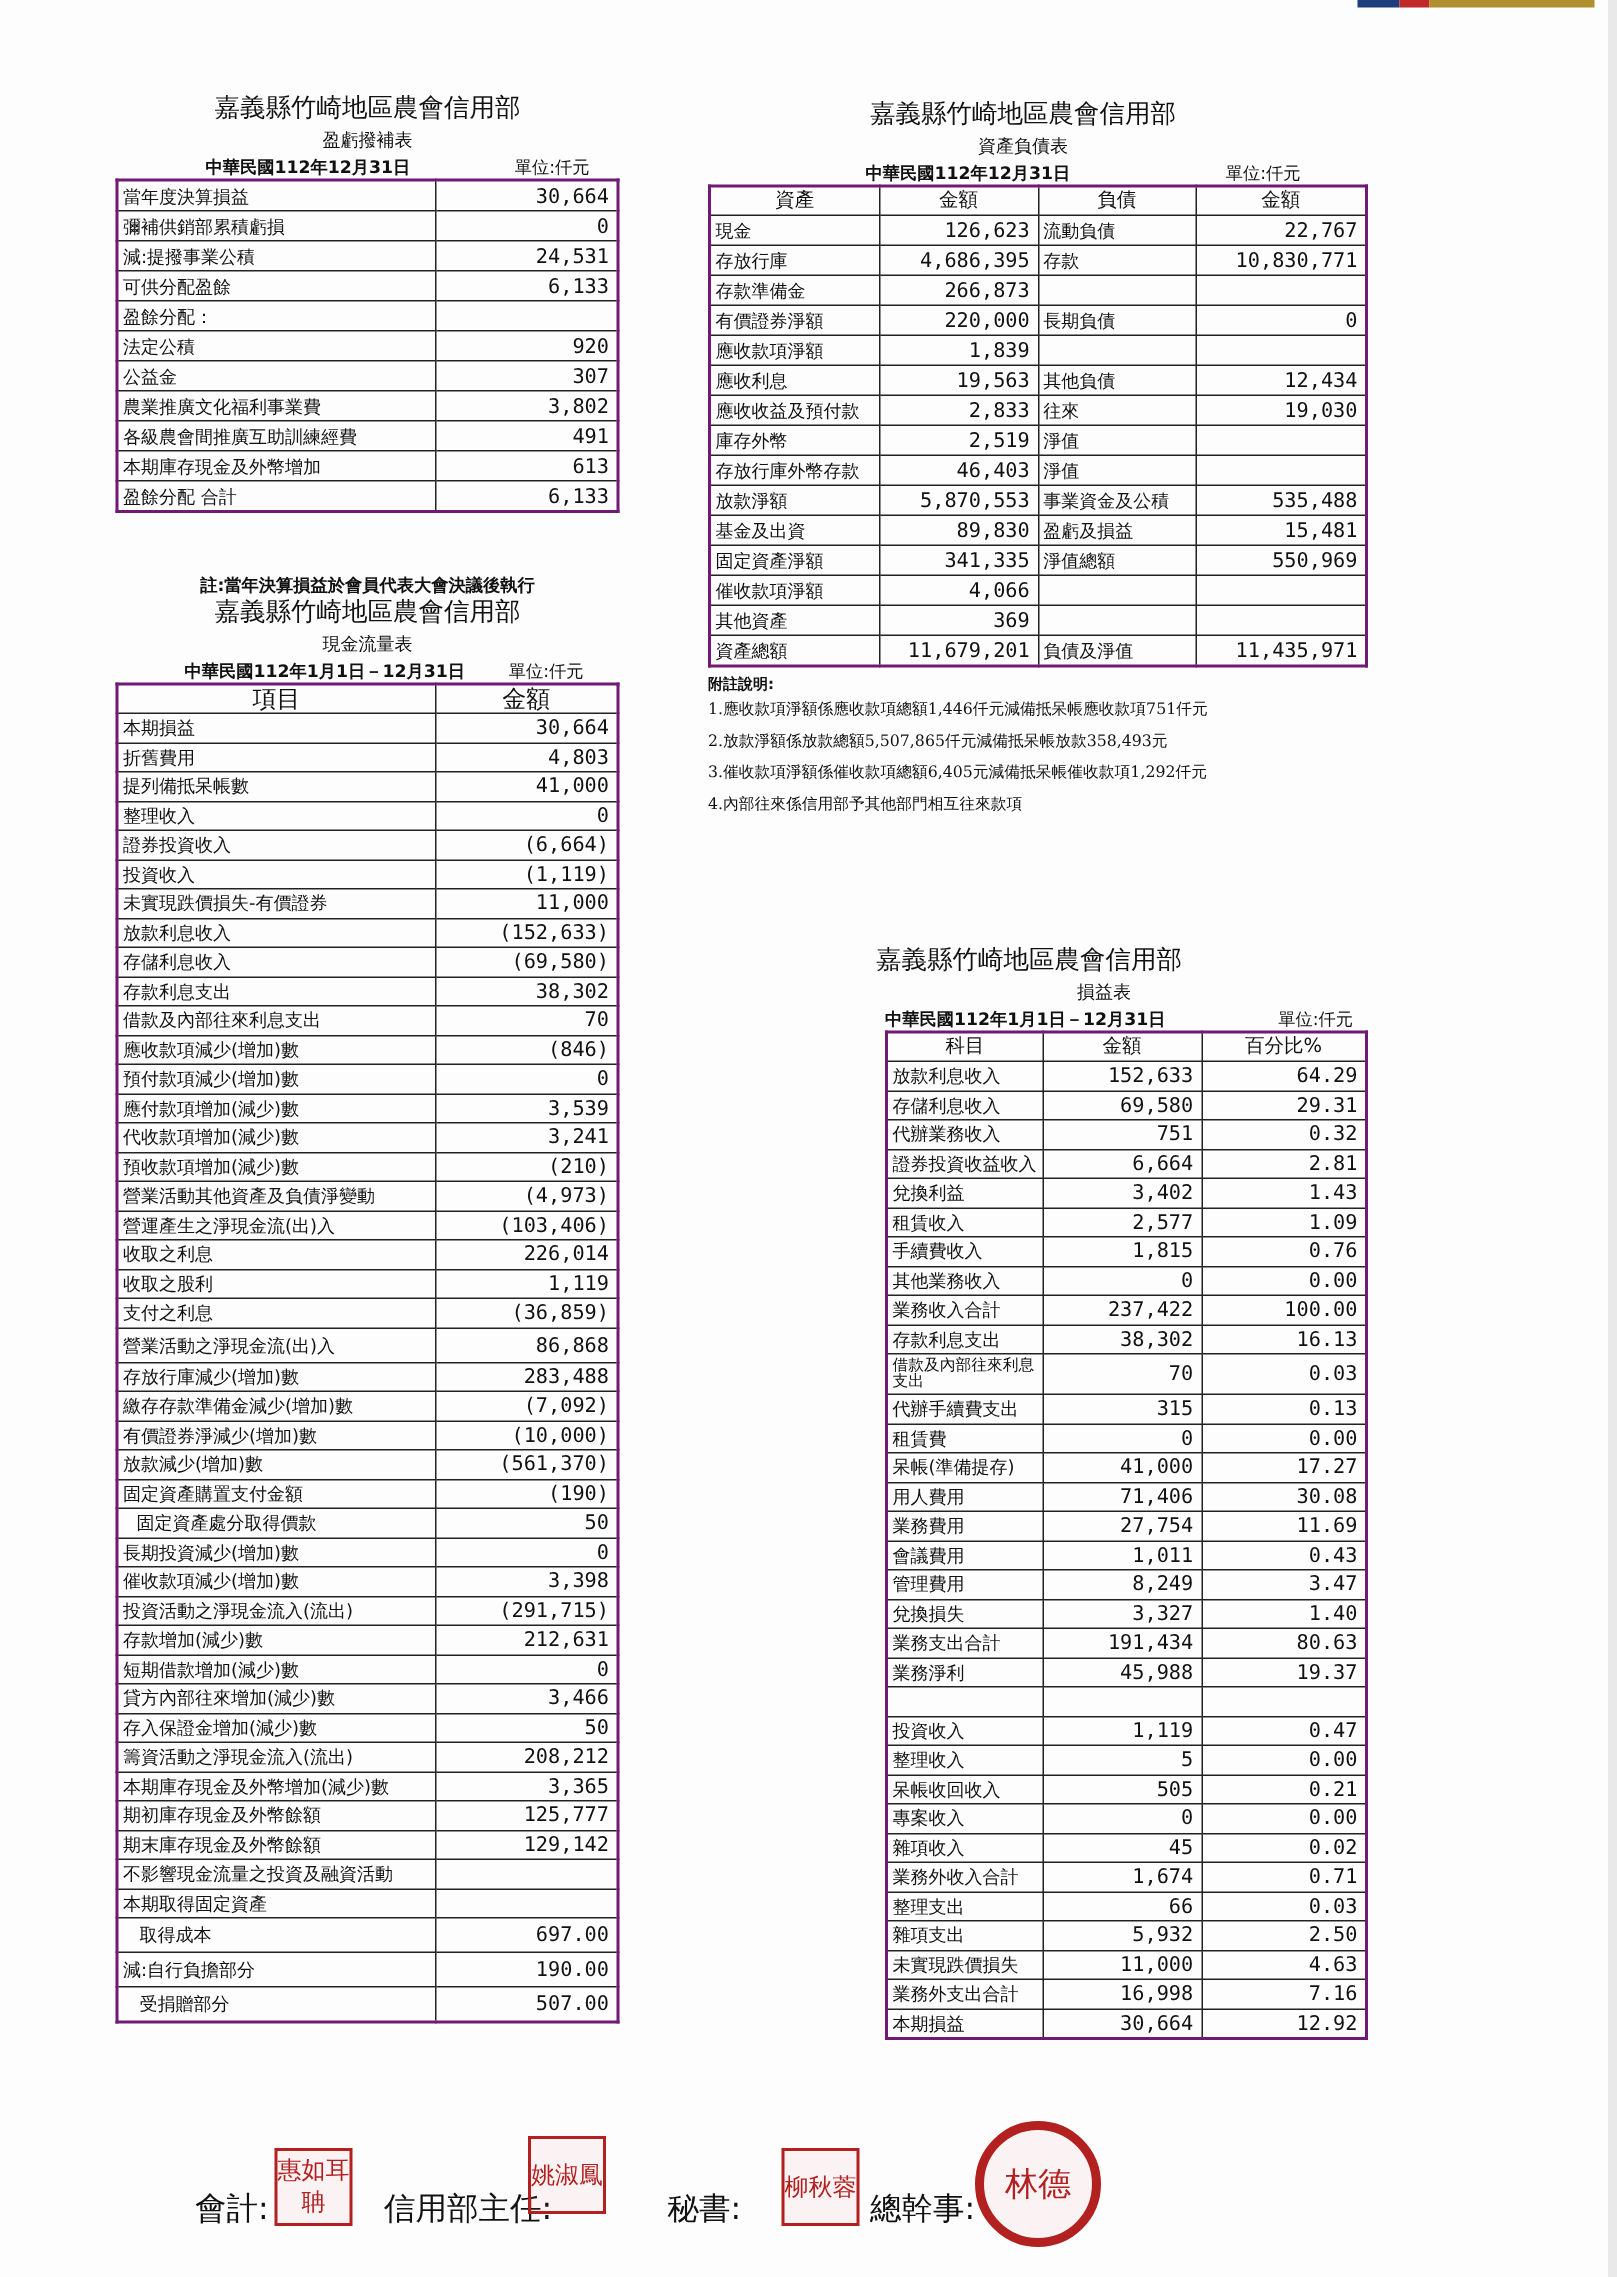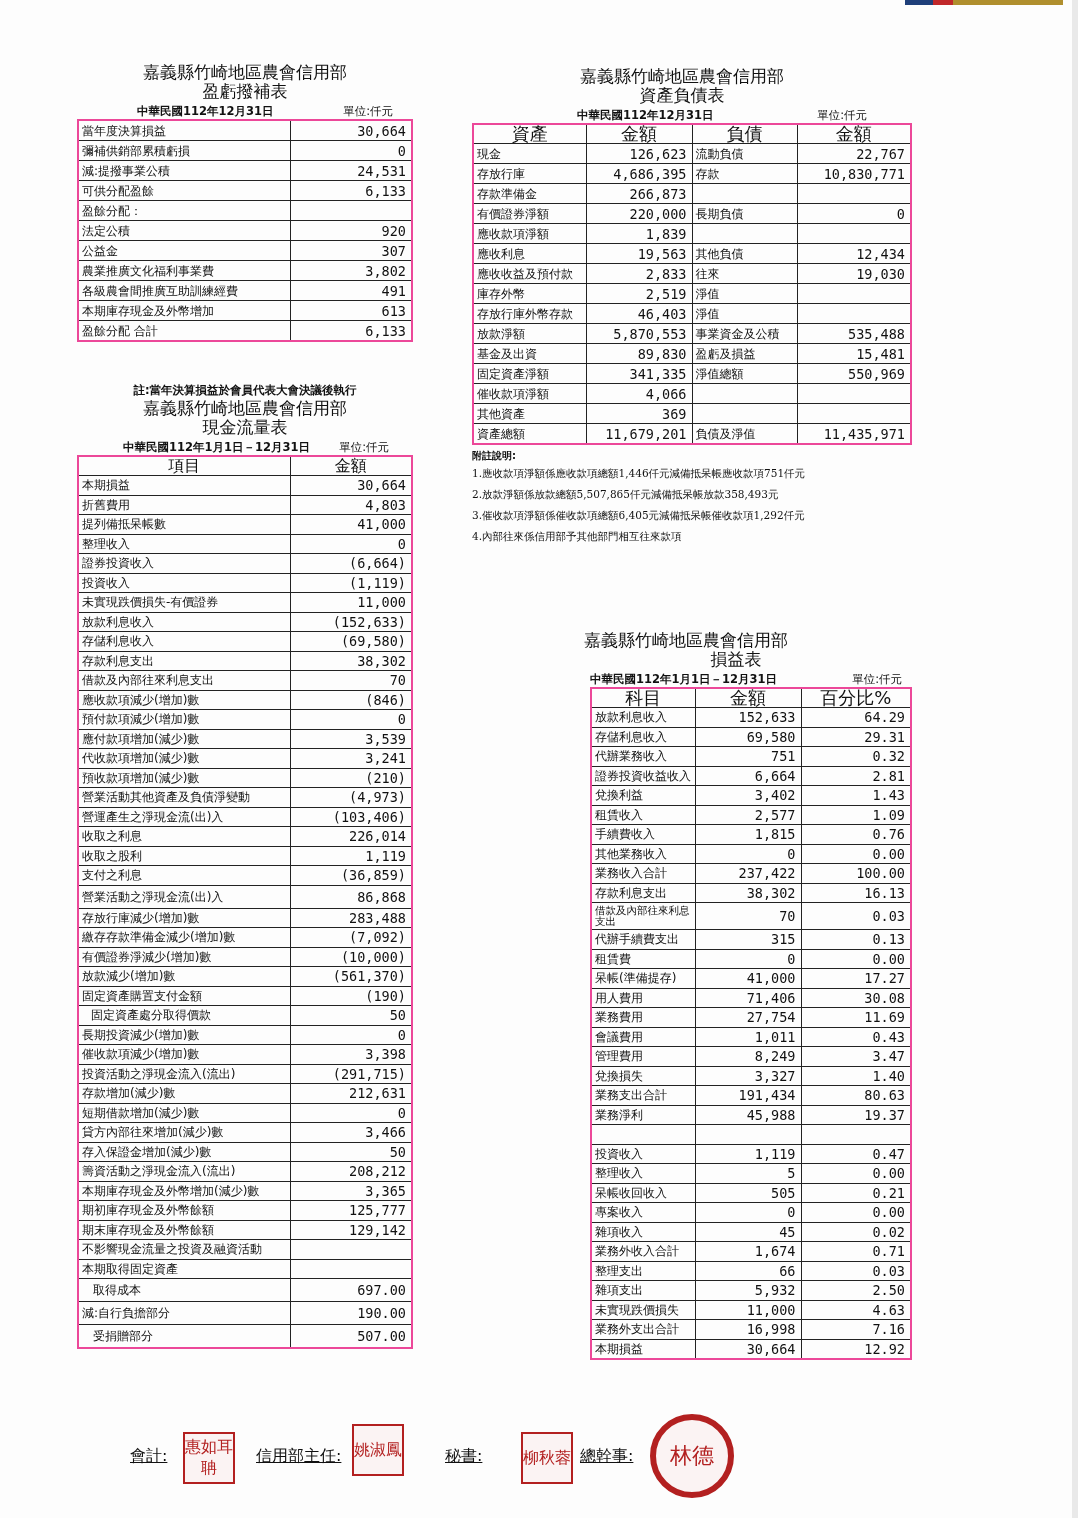--- a/index.html
+++ b/index.html
@@ -5,33 +5,33 @@
   html, body { margin:0; padding:0; }
   body {
     width:1078px; height:1518px; background:#fdfdfd; position:relative; overflow:hidden;
     font-family:"DejaVu Sans", "Liberation Sans", sans-serif; color:#111;
   }
   .topband { position:absolute; top:0; left:0; width:1078px; height:7px; }
   .topband .seg { position:absolute; top:0; height:5px; }
   .rightedge { position:absolute; top:0; right:0; width:6px; height:1518px; background:#e9e9e9; }
   .block { position:absolute; }
   .title { text-align:center; font-family:"DejaVu Serif","Liberation Serif",serif; font-size:17px; line-height:21px; }
-  .subtitle { text-align:center; font-family:Liberation Mono, monospace; font-size:17px; line-height:20px; }
+  .subtitle { text-align:center; font-family:Liberation Serif, serif; font-size:12px; line-height:20px; }
   .meta { display:flex; justify-content:space-between; font-size:11.5px; font-weight:bold; line-height:16px; }
   .meta .unit { font-weight:normal; }
-  table.fin { border-collapse:collapse; width:100%; border:2px solid #ec4899; }
+  table.fin { border-collapse:collapse; width:100%; border:2px solid #701a75; }
   table.fin td { border:1px solid #222; font-size:12px; padding:0 3px; height:18px; line-height:18px; white-space:nowrap; overflow:hidden; }
   table.fin td.num { text-align:right; font-family:"DejaVu Sans Mono","Liberation Mono",monospace; font-size:13.5px; padding-right:5px; }
-  table.fin td.hdr { text-align:center; font-size:18px; }
+  table.fin td.hdr { text-align:center; font-size:13px; }
   table.fin td.small { font-size:10.5px; line-height:11px; white-space:normal; }
   .note { font-size:11.5px; font-weight:bold; text-align:center; }
   .fn-title { font-size:10px; font-weight:bold; margin-top:4px; }
   .fn { font-size:10.5px; font-family:"DejaVu Serif","Liberation Serif",serif; line-height:21px; white-space:nowrap; }
   .sigrow { position:absolute; top:1420px; left:0; width:1078px; height:95px; }
-  .siglabel { position:absolute; font-size:16px; top:26px;text-decoration:underline; }
+  .siglabel { position:absolute; font-size:21px; top:38px; }
   .seal { position:absolute; border:2px solid #b32020; color:#b32020; font-family:"DejaVu Serif","Liberation Serif",serif; font-size:16px; display:flex; flex-wrap:wrap; align-items:center; justify-content:center; text-align:center; background:rgba(220,80,80,0.06); }
   .seal.round { border-radius:50%; border-width:6px; font-size:22px; }
 </style>
 </head>
 <body>
 
 <div class="topband">
   <div class="seg" style="left:905px;width:28px;background:#1f3f7a"></div>
   <div class="seg" style="left:933px;width:20px;background:#c0282a"></div>
   <div class="seg" style="left:953px;width:110px;background:#b08f2e"></div>

